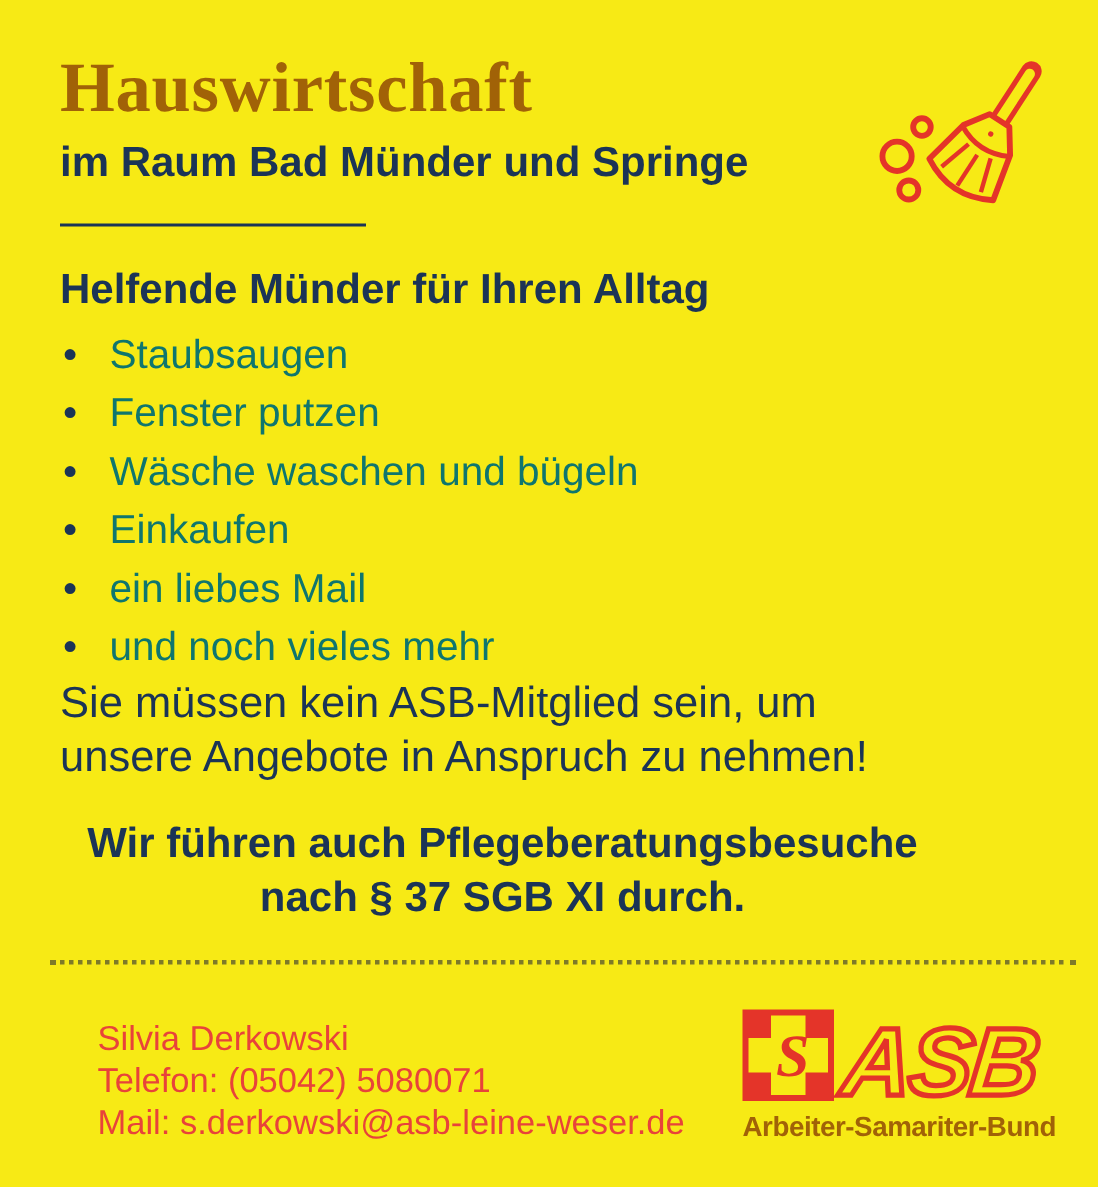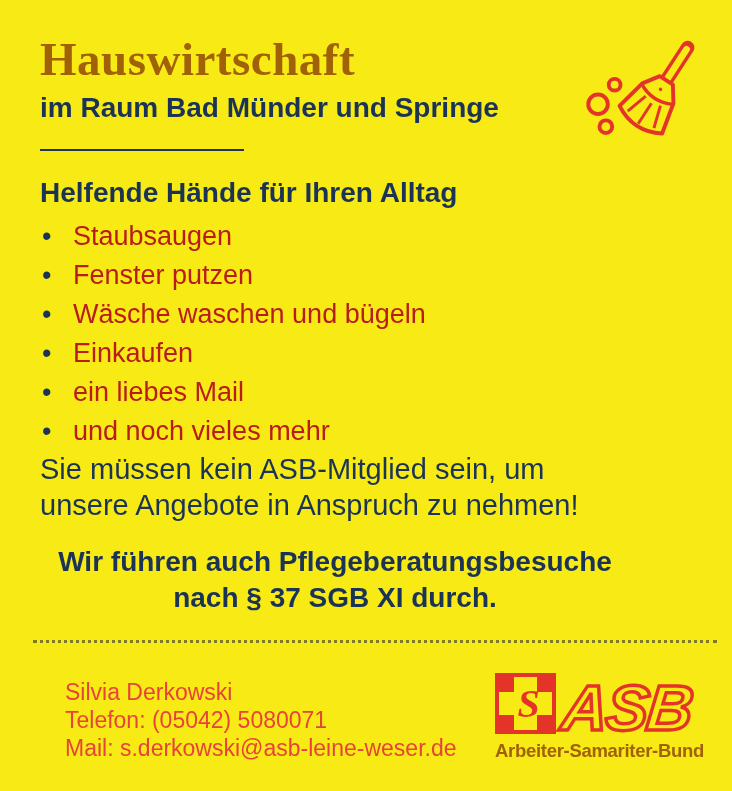--- a/index.html
+++ b/index.html
@@ -54,21 +54,21 @@
   }
   .services-list {
     margin-top: 8px;
     list-style: none;
   }
   .services-list li {
     position: relative;
     padding-left: 33px;
     font-size: 27px;
     line-height: 39px;
-    color: #b91c1c;
+    color: #0f766e;
   }
   .services-list li::before {
     content: "\2022";
     position: absolute;
     left: 2px;
     font-size: 27px;
     color: #1B3456;
   }
 
   
@@ -194,21 +194,21 @@
             <path d="M82 74 L82 99" stroke="#E43429" stroke-width="3" fill="none"></path>
             <path d="M91 71 L98 94" stroke="#E43429" stroke-width="3" fill="none"></path>
             <circle cx="82" cy="57" r="1.8" fill="#E43429" stroke="none"></circle>
           </g>
         </svg>
       </div>
 
       <div class="title-underline"></div>
     </div>
 
-    <h2 class="services-heading">Helfende Hände für Ihren Alltag</h2>
+    <h2 class="services-heading">Helfende Münder für Ihren Alltag</h2>
 
     <ul class="services-list">
       <li>Staubsaugen</li>
       <li>Fenster putzen</li>
       <li>Wäsche waschen und bügeln</li>
       <li>Einkaufen</li>
       <li>ein liebes Mail</li>
       <li>und noch vieles mehr</li>
     </ul>
 

